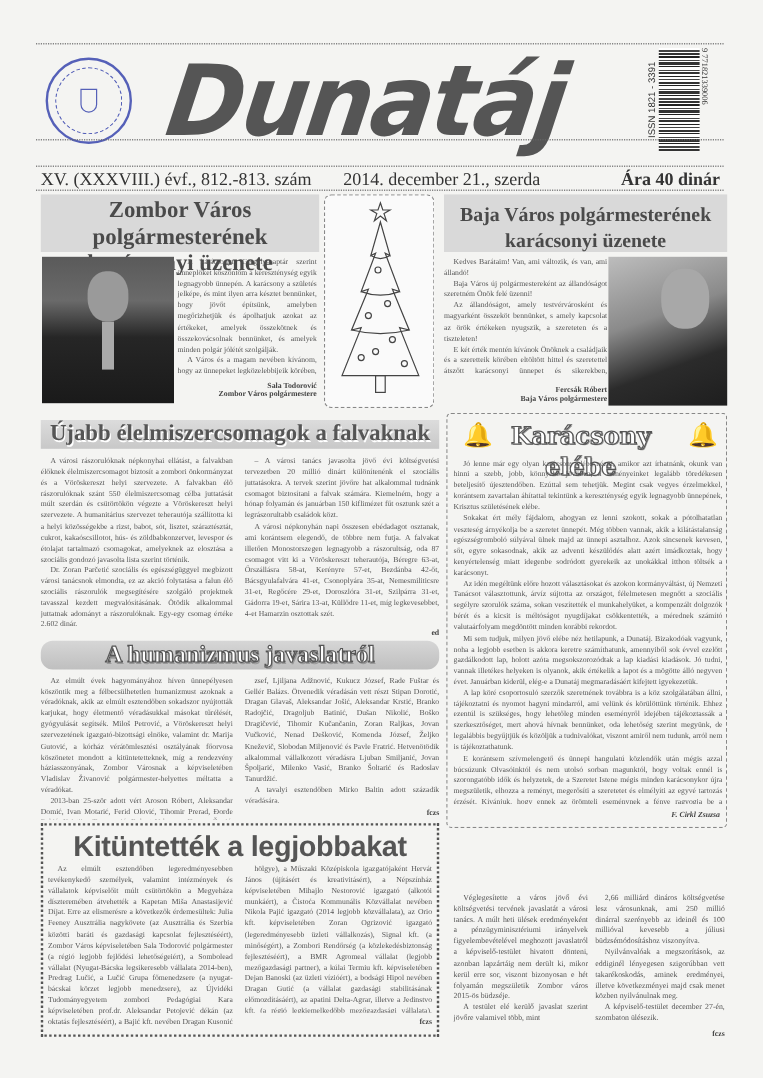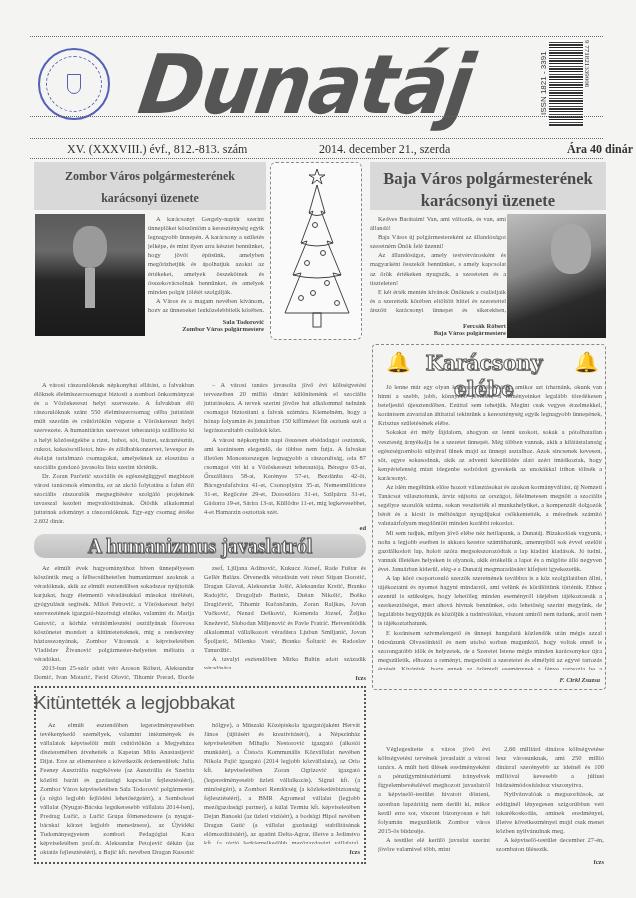--- a/index.html
+++ b/index.html
@@ -20,21 +20,21 @@
           font-size: 78px; letter-spacing: -2px; color: #555; line-height: 82px;
           transform: skewX(-8deg) scaleY(1.05); }
   .subtitle { position: absolute; left: 0; width: 636px; top: 119px; text-align: center;
           font-size: 15px; letter-spacing: 0.5px; color: #333; }
   .barcode { position: absolute; left: 539px; top: 40px; width: 52px; height: 86px; display: flex; }
   .issn { writing-mode: vertical-rl; transform: rotate(180deg); font-size: 8px; color: #333;
           font-family: "Liberation Sans", sans-serif; width: 10px; text-align: center; }
   .bars { flex: 1; background: repeating-linear-gradient(0deg, #333 0 2px, #fff 2px 3px, #444 3px 4px, #fff 4px 6px, #222 6px 7px, #fff 7px 8px); }
   .bnum { writing-mode: vertical-rl; font-size: 7px; color: #333; width: 8px; }
 
-  .infobar { position: absolute; top: 142px; left: 34px; width: 566px; height: 14px; font-size: 12px; color: #333; margin-left: 33px; }
+  .infobar { position: absolute; top: 142px; left: 34px; width: 566px; height: 14px; font-size: 15px; color: #333; }
   .infobar span { position: absolute; top: 0; }
 
   
   .gray-head { position: absolute; background: #d9d9d9; text-align: center; font-weight: bold; color: #4a4a4a; }
   .text { position: absolute; font-size: 6.4px; line-height: 9.1px; color: #555; text-align: justify; overflow: hidden; }
   .text p { text-indent: 8px; }
   .sig { position: absolute; font-size: 6.5px; font-weight: bold; text-align: right; color: #444; }
   .photo { position: absolute; background: #3b3b3b; overflow: hidden; }
 
   .tree-box { position: absolute; left: 270px; top: 162px; width: 92px; height: 178px; border: 1px dashed #888; border-radius: 6px; background: #fafafa; }
@@ -63,21 +63,21 @@
   </div>
   <div class="dotline" style="top:116px"></div>
   <div class="dotline" style="top:138px"></div>
   <div class="infobar">
     <span style="left:0">XV. (XXXVIII.) évf., 812.-813. szám</span>
     <span style="left:252px">2014. december 21., szerda</span>
     <span style="right:0;font-weight:bold">Ára 40 dinár</span>
   </div>
   <div class="dotline" style="top:158px"></div>
 
-  <div class="gray-head" style="left:34px;top:162px;width:232px;height:48px;font-size:12px;line-height:22px;padding-top:3px">
+  <div class="gray-head" style="left:34px;top:162px;width:232px;height:48px;font-size:19px;line-height:22px;padding-top:3px">
     <div>Zombor Város polgármesterének</div>
     <div>karácsonyi üzenete</div>
   </div>
   <div class="photo" style="left:35px;top:214px;width:110px;height:122px;background:linear-gradient(180deg,#5a5a5a 0%,#6a6a6a 30%,#262626 55%,#1a1a1a 100%)">
     <div style="position:absolute;left:38px;top:12px;width:34px;height:42px;border-radius:45%;background:#9a9a9a"></div>
     <div style="position:absolute;left:50px;top:54px;width:10px;height:40px;background:#aaa"></div>
   </div>
   <div class="text" style="left:148px;top:214px;width:116px;height:98px">
     <p>A karácsonyt Gergely-naptár szerint ünneplőket köszöntöm a kereszténység egyik legnagyobb ünnepén. A karácsony a születés jelképe, és mint ilyen arra késztet bennünket, hogy jövőt építsünk, amelyben megőrizhetjük és ápolhatjuk azokat az értékeket, amelyek összekötnek és összekovácsolnak bennünket, és amelyek minden polgár jólétét szolgálják.</p>
     <p>A Város és a magam nevében kívánom, hogy az ünnepeket legközelebbijeik körében, egészségben és vígságban töltsék.</p>
@@ -116,20 +116,21 @@
     <p>E két érték mentén kívánok Önöknek a családjaik és a szeretteik körében eltöltött hittel és szeretettel átszőtt karácsonyi ünnepet és sikerekben, egészségben és boldogságban bővelkedő újesztendőt.</p>
   </div>
   <div class="sig" style="left:370px;top:322px;width:136px">
     <div>Fercsák Róbert</div>
     <div>Baja Város polgármestere</div>
   </div>
   <div class="photo" style="left:507px;top:214px;width:99px;height:124px;background:linear-gradient(160deg,#bdbdbd 0%,#8a8a8a 40%,#2b2b2b 70%,#1e1e1e 100%)">
     <div style="position:absolute;left:44px;top:10px;width:40px;height:50px;border-radius:45%;background:#a8a8a8"></div>
   </div>
 
+  <div class="gray-head" style="left:34px;top:350px;width:332px;height:24px;font-size:19px;line-height:24px;background:linear-gradient(#dcdcdc,#c8c8c8);color:#555;text-shadow:1px 1px 0 #fff">Újabb élelmiszercsomagok a falvaknak</div>
   <div class="text" style="left:34px;top:380px;width:160px;height:143px">
     <p>A városi rászorulóknak népkonyhai ellátást, a falvakban élőknek élelmiszercsomagot biztosít a zombori önkormányzat és a Vöröskereszt helyi szervezete. A falvakban élő rászorulóknak szánt 550 élelmiszercsomag célba juttatását múlt szerdán és csütörtökön végezte a Vöröskereszt helyi szervezete. A humanitárius szervezet teherautója szállította ki a helyi közösségekbe a rizst, babot, sót, lisztet, száraztésztát, cukrot, kakaóscsillotot, hús- és zöldbabkonzervet, levespor és étolajat tartalmazó csomagokat, amelyeknek az elosztása a szociális gondozó javasolta lista szerint történik.</p>
     <p>Dr. Zoran Parčetić szociális és egészségüggyel megbízott városi tanácsnok elmondta, ez az akció folytatása a falun élő szociális rászorulók megsegítésére szolgáló projektnek tavasszal kezdett megvalósításának. Ötödik alkalommal juttatnak adományt a rászorulóknak. Egy-egy csomag értéke 2.602 dinár.</p>
   </div>
   <div class="text" style="left:204px;top:380px;width:162px;height:143px">
     <p>– A városi tanács javasolta jövő évi költségvetési tervezetben 20 millió dinárt különítenénk el szociális juttatásokra. A tervek szerint jövőre hat alkalommal tudnánk csomagot biztosítani a falvak számára. Kiemelném, hogy a hónap folyamán és januárban 150 kiflimézet fűt osztunk szét a legrászorultabb családok közt.</p>
     <p>A városi népkonyhán napi összesen ebédadagot osztanak, ami korántsem elegendő, de többre nem futja. A falvakat illetően Monostorszegen legnagyobb a rászorultság, oda 87 csomagot vitt ki a Vöröskereszt teherautója, Béregre 63-at, Őrszállásra 58-at, Kerényre 57-et, Bezdánba 42-őt, Bácsgyulafalvára 41-et, Csonoplyára 35-at, Nemesmiliticsre 31-et, Regőcére 29-et, Doroszlóra 31-et, Szilpárra 31-et, Gádorra 19-et, Sárira 13-at, Küllődre 11-et, míg legkevesebbet, 4-et Hamarzin osztottak szét.</p>
   </div>
   <div class="sig" style="left:330px;top:524px;width:36px">ed</div>
 
@@ -140,21 +141,21 @@
     <p>2013-ban 25-ször adott vért Aroson Róbert, Aleksandar Domić, Ivan Motarić, Ferid Olović, Tihomir Prerad, Đorđe Pukić, Kristijan Tomasović, Robert Urlprung, Dragan Žunić, Ivan Benić, Marko Tomulev, Biacsi Jó-</p>
   </div>
   <div class="text" style="left:204px;top:563px;width:162px;height:106px">
     <p>zsef, Ljiljana Adžnović, Kukucz József, Rade Fuštar és Gellér Balázs. Ötvenedik véradásán vett részt Stipan Dorotić, Dragan Glavaš, Aleksandar Jošić, Aleksandar Krstić, Branko Radojčić, Dragoljub Batinić, Dušan Nikolić, Boško Dragičević, Tihomir Kučančanin, Zoran Raljkas, Jovan Vučković, Nenad Dešković, Komenda József, Željko Kneževič, Slobodan Miljenović és Pavle Fratrić. Hetvenötödik alkalommal vállalkozott véradásra Ljuban Smiljanić, Jovan Špoljarić, Milenko Vasić, Branko Šoltarić és Radoslav Tanurdžić.</p>
     <p>A tavalyi esztendőben Mirko Baltin adott századik véradására.</p>
 
   </div>
   <div class="sig" style="left:330px;top:674px;width:36px">fczs</div>
 
   <div class="dotbox" style="left:34px;top:686px;width:332px;height:178px"></div>
-  <div style="position:absolute;left:34px;top:692px;width:332px;font-size:19px;font-weight:normal;color:#555;font-family:'Liberation Sans',sans-serif;letter-spacing:-0.3px">Kitüntették a legjobbakat</div>
+  <div style="position:absolute;left:34px;top:692px;width:332px;text-align:center;font-size:24px;font-weight:bold;color:#555;font-family:'Liberation Sans',sans-serif;letter-spacing:-0.3px">Kitüntették a legjobbakat</div>
   <div class="text" style="left:40px;top:720px;width:154px;height:136px">
     <p>Az elmúlt esztendőben legeredményesebben tevékenykedő személyek, valamint intézmények és vállalatok képviselőit múlt csütörtökön a Megyeháza díszteremében átvehették a Kapetan Miša Anastasijević Díjat. Erre az elismerésre a következők érdemesültek: Julia Feeney Ausztrália nagykövete (az Ausztrália és Szerbia közötti baráti és gazdasági kapcsolat fejlesztéséért), Zombor Város képviseletében Sala Todorović polgármester (a régió legjobb fejlődési lehetőségeiért), a Sombolead vállalat (Nyugat-Bácska legsikeresebb vállalata 2014-ben), Predrag Lučić, a Lučić Grupa főmenedzsere (a nyugat-bácskai körzet legjobb menedzsere), az Újvidéki Tudományegyetem zombori Pedagógiai Kara képviseletében prof.dr. Aleksandar Petojević dékán (az oktatás fejlesztéséért), a Bajić kft. nevében Dragan Kusonić igazgató (a korporatív felelősségvállalásért 2014-ben), prim.dr Šarić Györgyi a Rák Elleni Küzdelemért Egyesület elnöke (a nyugat-bácskai körzet legkiemelkedőbb</p>
   </div>
   <div class="text" style="left:204px;top:720px;width:156px;height:124px">
     <p>hölgye), a Műszaki Középiskola igazgatójaként Hervát János (újításért és kreativitásért), a Népszínház képviseletében Mihajlo Nestorović igazgató (alkotói munkáért), a Čistoća Kommunális Közvállalat nevében Nikola Pajić igazgató (2014 legjobb közvállalata), az Orio kft. képviseletében Zoran Ogrizović igazgató (legeredményesebb üzleti vállalkozás), Signal kft. (a minőségért), a Zombori Rendőrség (a közlekedésbiztonság fejlesztéséért), a BMR Agromeal vállalat (legjobb mezőgazdasági partner), a kúlai Termiu kft. képviseletében Dejan Banoski (az üzleti vízióért), a bodsági Hipol nevében Dragan Gutić (a vállalat gazdasági stabilitásának előmozdításáért), az apatini Delta-Agrar, illetve a Jedinstvo kft. (a régió legkiemelkedőbb mezőgazdasági vállalata), valamint a Tarka Hangok városi gyerekkórus (a zenei kultúra népszerűsítéséért a gyerekek és a fiatalok körében).</p>
   </div>
   <div class="sig" style="left:320px;top:848px;width:40px">fczs</div>
 
   <div class="box-border" style="left:372px;top:344px;width:234px;height:346px;border-style:dashed"></div>
   <div style="position:absolute;left:386px;top:350px;font-size:20px;color:#777">🔔</div>

